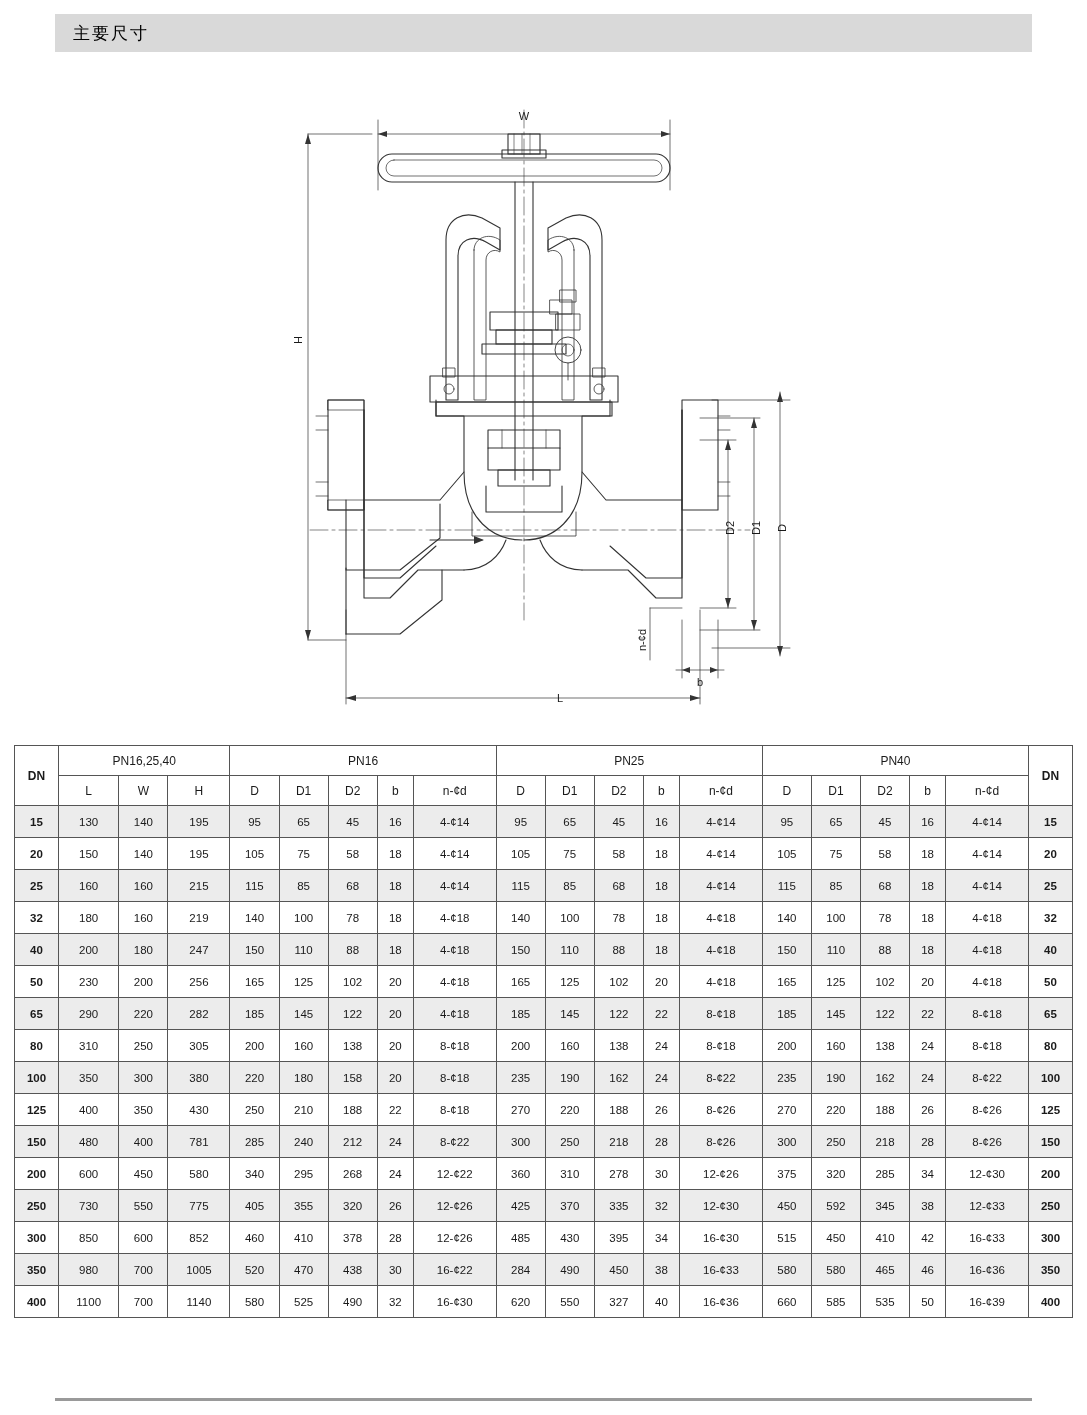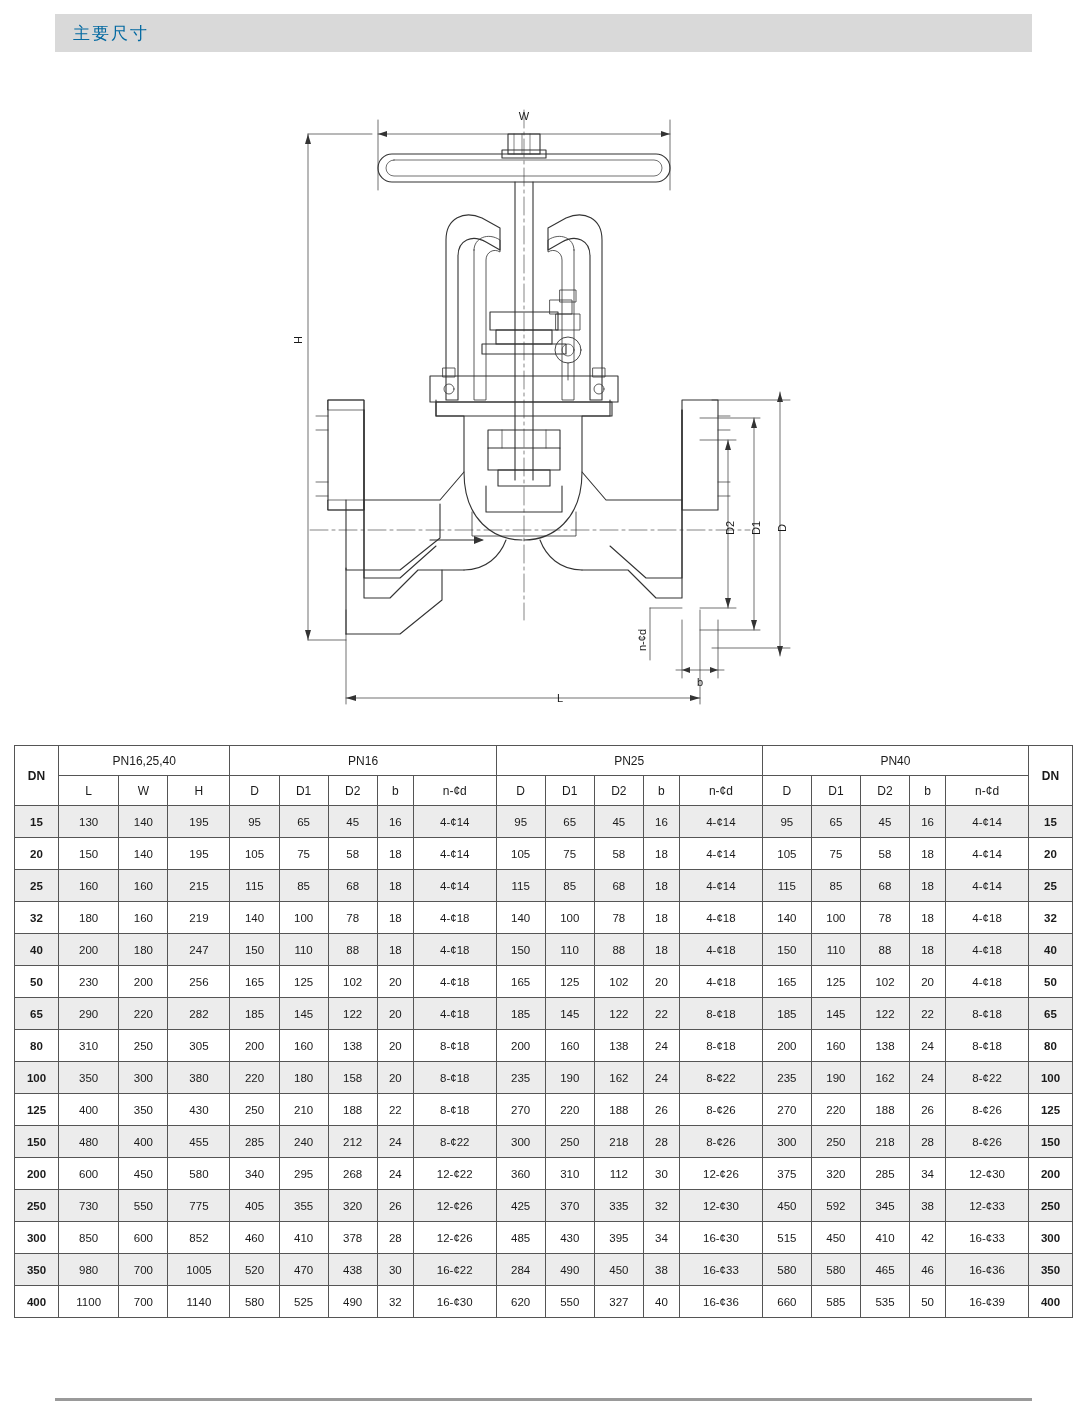--- a/index.html
+++ b/index.html
@@ -17,21 +17,21 @@
   
   .header-band {
     position: absolute;
     left: 55px; top: 14px;
     width: 977px; height: 38px;
     background: #d9d9d9;
     display: flex; align-items: center;
   }
   .header-title {
     font-size: 17px;
-    color: #0369a1;
+    color: #000000;
     padding-left: 18px;
     letter-spacing: 2px;
     font-family: "DejaVu Sans", sans-serif;
   }
   
   .drawing {
     position: absolute;
     left: 250px; top: 100px;
     width: 600px; height: 630px;
   }
@@ -473,21 +473,21 @@
             <td>220</td>
             <td>188</td>
             <td>26</td>
             <td>8-¢26</td>
             <td class="dncol">125</td>
           </tr>
           <tr class="alt">
             <td class="dncol">150</td>
             <td>480</td>
             <td>400</td>
-            <td>455</td>
+            <td>781</td>
             <td>285</td>
             <td>240</td>
             <td>212</td>
             <td>24</td>
             <td>8-¢22</td>
             <td>300</td>
             <td>250</td>
             <td>218</td>
             <td>28</td>
             <td>8-¢26</td>
@@ -503,21 +503,21 @@
             <td>600</td>
             <td>450</td>
             <td>580</td>
             <td>340</td>
             <td>295</td>
             <td>268</td>
             <td>24</td>
             <td>12-¢22</td>
             <td>360</td>
             <td>310</td>
-            <td>112</td>
+            <td>278</td>
             <td>30</td>
             <td>12-¢26</td>
             <td>375</td>
             <td>320</td>
             <td>285</td>
             <td>34</td>
             <td>12-¢30</td>
             <td class="dncol">200</td>
           </tr>
           <tr class="alt">

